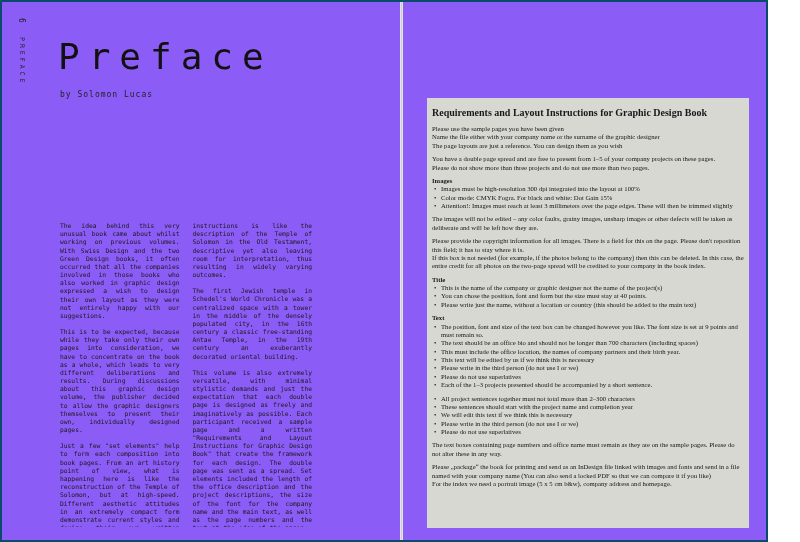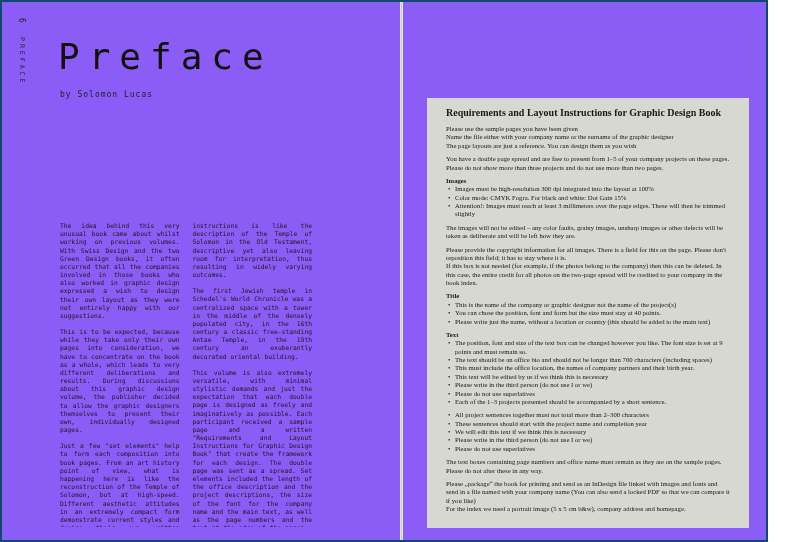--- a/index.html
+++ b/index.html
@@ -19,21 +19,21 @@
   .edge-right { right:15px; }
   .page-num { writing-mode:vertical-rl; font-size:8px; margin-bottom:14px; }
   .edge-label { writing-mode:vertical-rl; font-size:6.5px; letter-spacing:3px; }
   .title { position:absolute; left:56px; top:34px; font-size:36px; font-weight:400;
     letter-spacing:9px; color:#111; font-family:"DejaVu Sans Mono", monospace; white-space:nowrap; }
   .byline { position:absolute; left:58px; top:88px; font-size:8px; letter-spacing:1px; color:#222; }
   .columns { position:absolute; left:58px; top:220px; width:252px; height:305px; display:flex; gap:13px; overflow:hidden; }
   .col { flex:1; font-size:6.3px; line-height:1.3; text-align:justify; color:#1a1a1a; }
   .col p { margin-bottom:8px; }
   .gray-box { position:absolute; left:25px; top:96px; width:322px; height:430px;
-    background:#d7d8d2; padding:9px 19px; overflow:hidden;
+    background:#d7d8d2; padding:9px 5px; overflow:hidden;
     font-family:"Liberation Serif", serif; color:#181818; }
   .box-title { font-weight:bold; font-size:10px; margin-bottom:7px; white-space:nowrap; }
   .gray-box p, .gray-box li { font-size:6.7px; line-height:1.25; }
   .sec { margin-bottom:5px; }
   .sec-heading { font-weight:bold; font-size:6.7px; line-height:1.25; }
   ul.bullets { list-style:none; }
   ul.bullets li { position:relative; padding-left:9px; }
   ul.bullets li::before { content:"\2022"; position:absolute; left:2px; }
 </style>
 </head>

